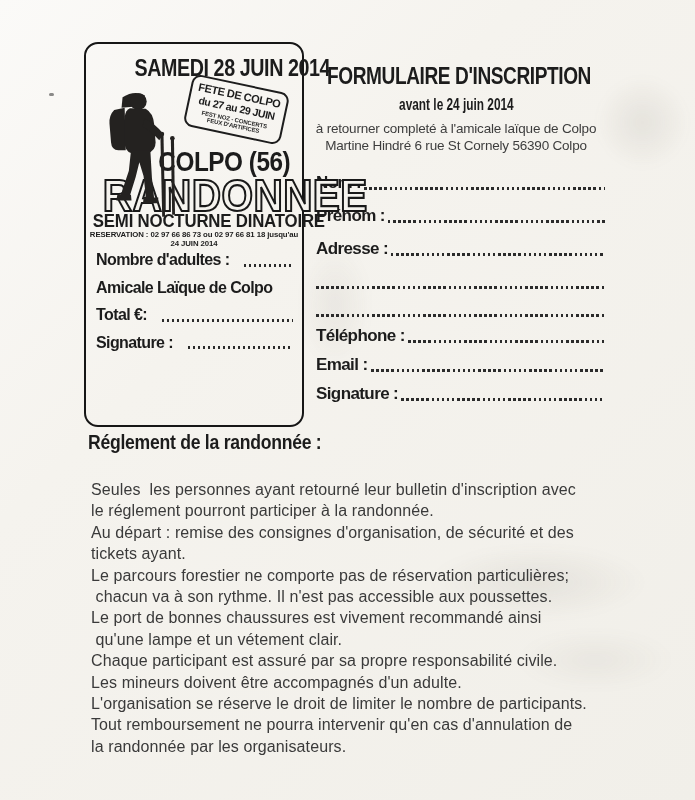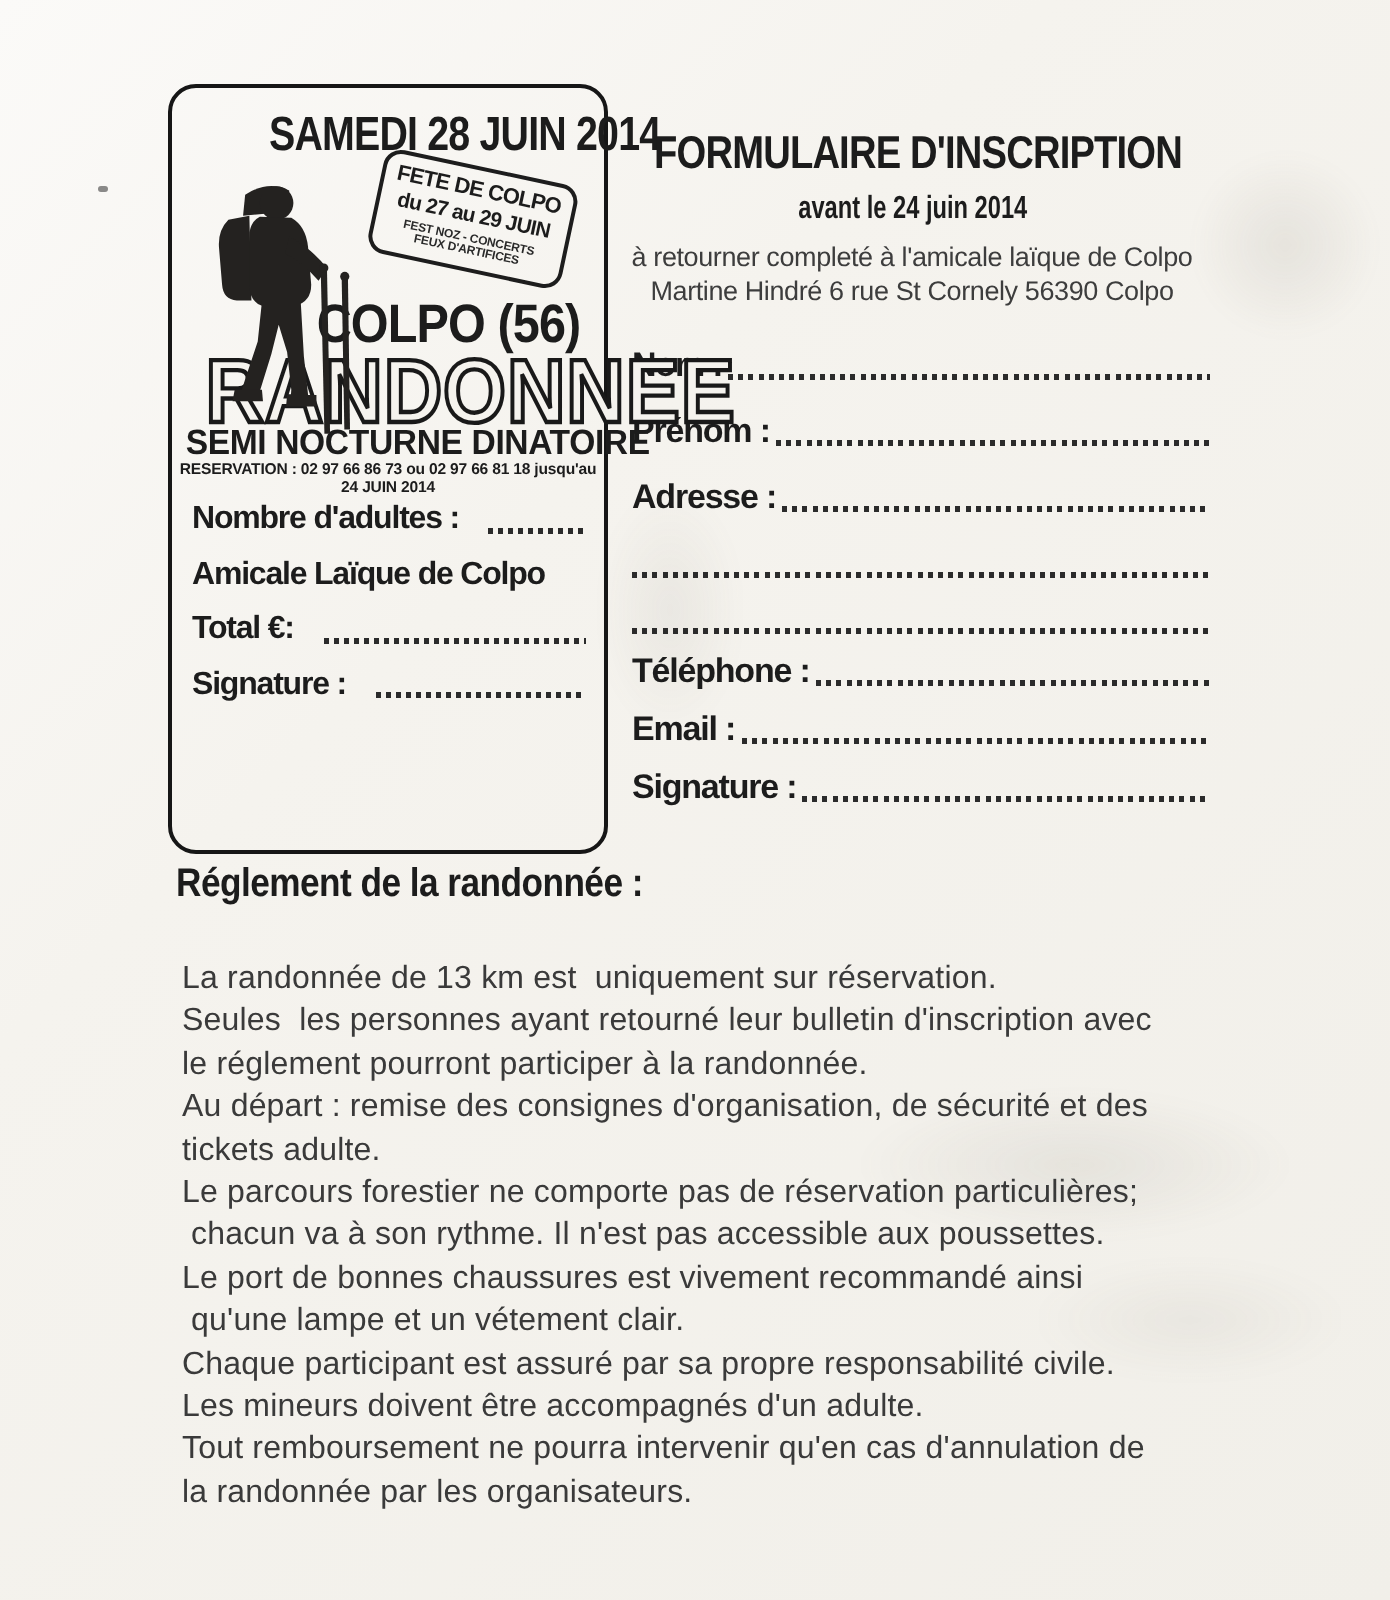--- a/index.html
+++ b/index.html
@@ -219,28 +219,28 @@
   <div class="rrow rr8">
     <span class="rlabel">Signature :</span>
     <span class="rdots"></span>
   </div>
 
   <div class="rheading">
     <span class="cx">Réglement de la randonnée :</span>
   </div>
 
   <div class="rbody">
-    <div class="bline">La randonnée de 13 km est  uniquement sur réservation.</div>
     <div class="bline">Seules  les personnes ayant retourné leur bulletin d'inscription avec</div>
     <div class="bline">le réglement pourront participer à la randonnée.</div>
     <div class="bline">Au départ : remise des consignes d'organisation, de sécurité et des</div>
-    <div class="bline">tickets adulte.</div>
+    <div class="bline">tickets ayant.</div>
     <div class="bline">Le parcours forestier ne comporte pas de réservation particulières;</div>
     <div class="bline"> chacun va à son rythme. Il n'est pas accessible aux poussettes.</div>
     <div class="bline">Le port de bonnes chaussures est vivement recommandé ainsi</div>
     <div class="bline"> qu'une lampe et un vétement clair.</div>
     <div class="bline">Chaque participant est assuré par sa propre responsabilité civile.</div>
     <div class="bline">Les mineurs doivent être accompagnés d'un adulte.</div>
+    <div class="bline">L'organisation se réserve le droit de limiter le nombre de participants.</div>
     <div class="bline">Tout remboursement ne pourra intervenir qu'en cas d'annulation de</div>
     <div class="bline">la randonnée par les organisateurs.</div>
   </div>
 
 </div>
 
 </body></html>

